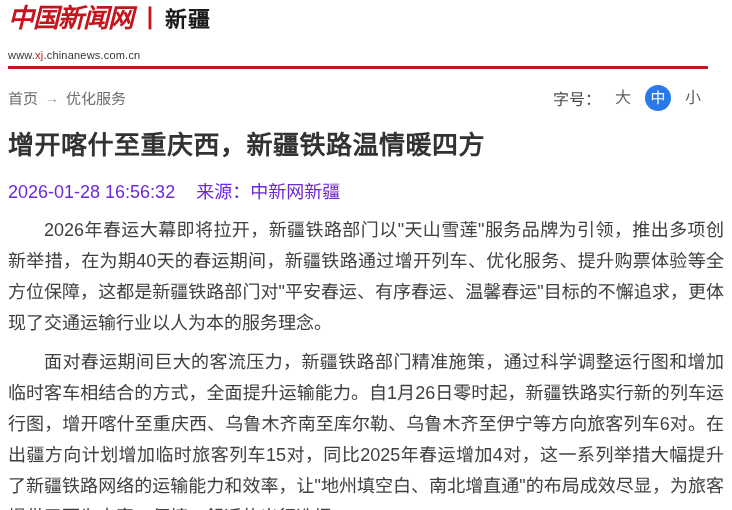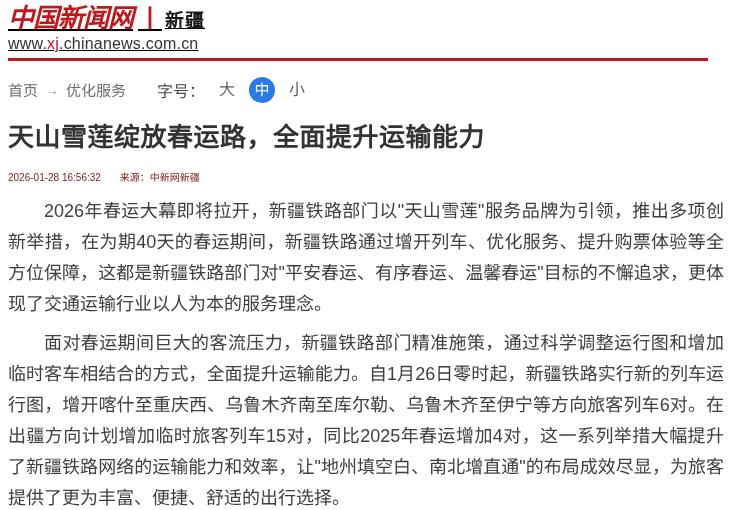--- a/index.html
+++ b/index.html
@@ -7,63 +7,63 @@
   .page {
     width: 732px;
     height: 510px;
     background: #ffffff;
     font-family: "Liberation Sans", "DejaVu Sans", sans-serif;
     overflow: hidden;
     position: relative;
   }
 
   
-  .site-header { padding: 5px 24px 0 8px; text-decoration: underline; }
+  .site-header { padding: 5px 24px 0 8px; }
   .logo-row { display: flex; align-items: baseline; line-height: 1; }
   .logo-cn {
     font-family: "DejaVu Serif", serif;
     font-style: italic;
     font-weight: bold;
     font-size: 26px;
     color: #c3161c;
     letter-spacing: -1px;
   }
   .logo-sep {
     color: #c3161c;
     font-size: 24px;
     font-weight: bold;
     margin: 0 3px 0 5px;
   }
   .logo-region {
     font-family: "Liberation Sans", sans-serif;
     font-weight: bold;
-    font-size: 19px;
+    font-size: 22px;
     color: #1a1a1a;
     letter-spacing: 1px;
   }
   .logo-url {
-    font-size: 16px;
+    font-size: 11px;
     color: #333333;
-    margin-top: 4px;
+    margin-top: 18px;
     letter-spacing: 0.2px;
   }
   .url-hl { color: #c3161c; }
   .red-rule {
     height: 3px;
     background: #c3161c;
     margin-top: 5px;
   }
 
   
   .toolbar {
     display: flex;
+    justify-content: space-between;
     align-items: center;
     padding: 15px 26px 0 8px;
     height: 42px;
-    gap: 31px;
   }
   .breadcrumb { font-size: 15px; color: #6e6e6e; display: flex; align-items: center; gap: 7px; }
   .breadcrumb a { color: #6e6e6e; text-decoration: none; cursor: pointer; }
   .crumb-arrow { color: #9a9a9a; font-size: 14px; }
   .font-size-ctl { display: flex; align-items: center; gap: 9px; }
   .fs-label { font-size: 16px; color: #4a4a4a; }
   .fs-opt {
     border: none;
     background: transparent;
     font-size: 16px;
@@ -87,22 +87,22 @@
   .article-title {
     font-size: 26px;
     font-weight: bold;
     color: #333333;
     margin: 16px 0 0 0;
     letter-spacing: 0.5px;
     line-height: 1.4;
   }
   .article-meta {
     margin-top: 14px;
-    font-size: 10px;
-    color: #7f1d1d;
+    font-size: 18px;
+    color: #6d28d9;
   }
   .meta-source { margin-left: 16px; }
   .article-body {
     margin-top: 12px;
     font-size: 18px;
     line-height: 31px;
     color: #404040;
     text-align: justify;
   }
   .article-body p { text-indent: 2em; margin: 0 0 8px 0; }
@@ -132,21 +132,21 @@
     </nav>
     <div class="font-size-ctl">
       <span class="fs-label">字号：</span>
       <button class="fs-opt">大</button>
       <button class="fs-opt selected">中</button>
       <button class="fs-opt">小</button>
     </div>
   </div>
 
   <main class="article">
-    <h1 class="article-title">天山雪莲绽放春运路，全面提升运输能力</h1>
+    <h1 class="article-title">增开喀什至重庆西，新疆铁路温情暖四方</h1>
     <div class="article-meta">
       <span>2026-01-28 16:56:32</span>
       <span class="meta-source"><span>来源：</span><span>中新网新疆</span></span>
     </div>
     <div class="article-body">
       <p>2026年春运大幕即将拉开，新疆铁路部门以"天山雪莲"服务品牌为引领，推出多项创新举措，在为期40天的春运期间，新疆铁路通过增开列车、优化服务、提升购票体验等全方位保障，这都是新疆铁路部门对"平安春运、有序春运、温馨春运"目标的不懈追求，更体现了交通运输行业以人为本的服务理念。</p>
       <p>面对春运期间巨大的客流压力，新疆铁路部门精准施策，通过科学调整运行图和增加临时客车相结合的方式，全面提升运输能力。自1月26日零时起，新疆铁路实行新的列车运行图，增开喀什至重庆西、乌鲁木齐南至库尔勒、乌鲁木齐至伊宁等方向旅客列车6对。在出疆方向计划增加临时旅客列车15对，同比2025年春运增加4对，这一系列举措大幅提升了新疆铁路网络的运输能力和效率，让"地州填空白、南北增直通"的布局成效尽显，为旅客提供了更为丰富、便捷、舒适的出行选择。</p>
     </div>
   </main>
 

